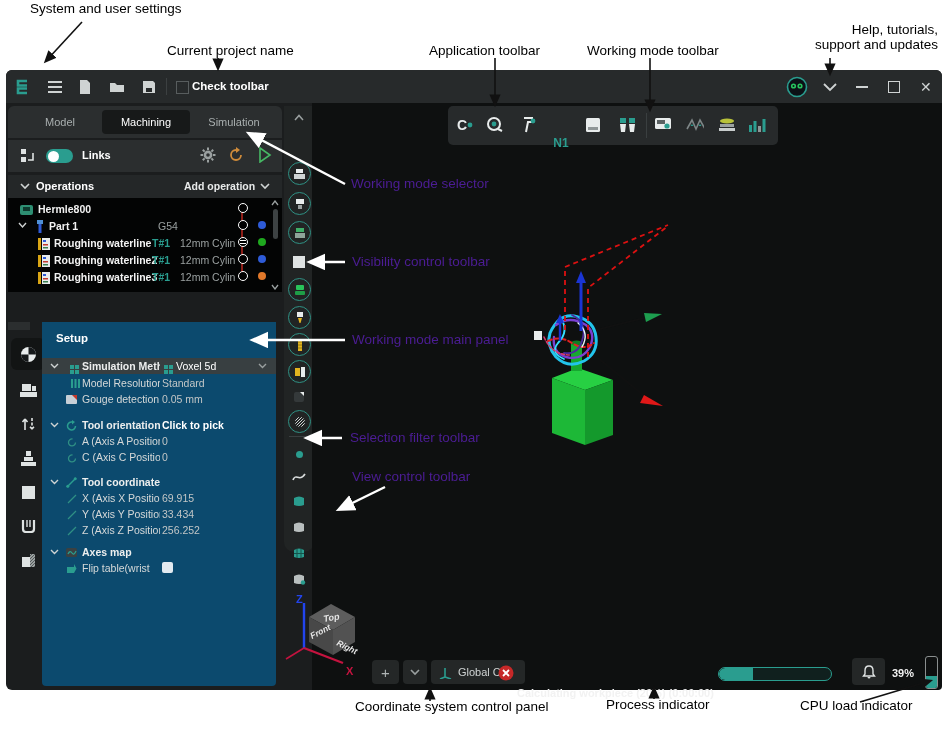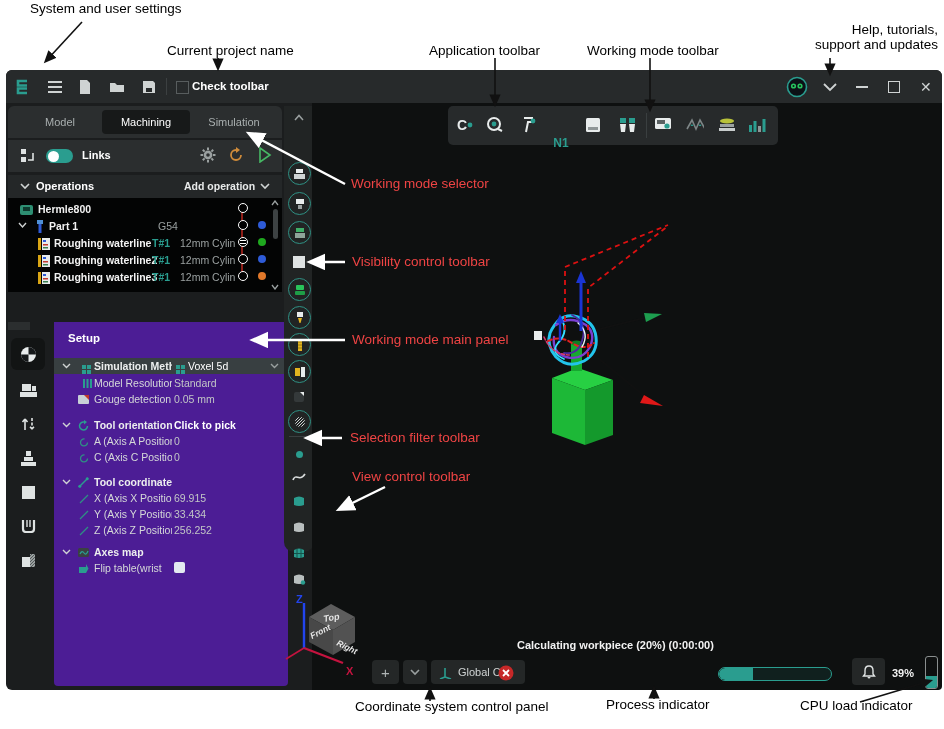--- a/index.html
+++ b/index.html
@@ -1,20 +1,20 @@
 <!DOCTYPE html>
 <html><head>
 <meta charset="utf-8">
 <style>
   html,body{margin:0;padding:0;background:#fff;}
   .canvas{position:relative;width:944px;height:729px;background:#ffffff;
     font-family:"Liberation Sans",sans-serif;overflow:hidden;}
   
   .ann{position:absolute;color:#000;font-size:13.5px;z-index:61;white-space:nowrap;}
-  .wann{position:absolute;color:#ef4444;font-size:13.5px;z-index:61;white-space:nowrap;}
+  .wann{position:absolute;color:#4c1d95;font-size:13.5px;z-index:61;white-space:nowrap;}
   .overlay{position:absolute;left:0;top:0;width:944px;height:729px;z-index:60;pointer-events:none;}
   
   .window{position:absolute;left:6px;top:70px;width:936px;height:620px;
     background:#1b1d1e;border-radius:6px;z-index:1;}
   .titlebar{position:absolute;left:0;top:0;width:100%;height:33px;background:#272a2b;
     border-radius:6px 6px 0 0;}
   .tb-ic{position:absolute;top:8px;display:flex;align-items:center;justify-content:center;width:18px;height:18px;}
   .hamburger i{display:block;width:14px;height:2px;background:#cfd3d3;box-shadow:0 5px 0 #cfd3d3,0 10px 0 #cfd3d3;margin-top:-10px;}
   .proj{position:absolute;left:186px;top:10px;color:#fff;font-size:11.5px;font-weight:bold;}
   .winctl{position:absolute;top:0;height:33px;display:flex;align-items:center;color:#cfd3d3;}
@@ -30,40 +30,40 @@
   .op-name{position:absolute;top:3px;font-size:10.5px;font-weight:bold;color:#f2f2f2;white-space:nowrap;}
   .op-cs{position:absolute;left:150px;top:3px;font-size:10.5px;color:#9aa0a0;}
   .op-tool{position:absolute;left:144px;top:3px;font-size:10.5px;font-weight:bold;color:#2a9d8f;}
   .op-desc{position:absolute;left:172px;top:3px;font-size:10.5px;color:#9aa0a0;width:58px;overflow:hidden;white-space:nowrap;}
   .op-circle{position:absolute;left:230px;top:3px;width:8px;height:8px;border:1.6px solid #fff;border-radius:50%;background:#000;}
   .op-dot{position:absolute;left:250px;top:4px;width:8px;height:8px;border-radius:50%;}
   
   .rail{position:absolute;left:2px;top:252px;width:38px;height:364px;background:#1b1d1e;}
   .rail-ic{position:absolute;left:7px;width:26px;height:26px;display:flex;align-items:center;justify-content:center;}
   .rail-sel{position:absolute;left:3px;top:16px;width:34px;height:32px;background:#121414;border-radius:6px;}
-  .setup{position:absolute;left:48px;top:252px;width:234px;height:364px;background:#4c1d95;border-radius:0 0 4px 4px;}
+  .setup{position:absolute;left:36px;top:252px;width:234px;height:364px;background:#0c4a6e;border-radius:0 0 4px 4px;}
   .setup-title{position:absolute;left:14px;top:10px;color:#fff;font-size:11.5px;font-weight:bold;}
   .s-row{position:absolute;left:0;width:234px;height:16px;}
   .s-row.hl{background:#383f41;}
   .s-chev{position:absolute;left:8px;top:5px;}
   .s-lab{position:absolute;left:40px;top:2px;font-size:10.5px;color:#d5d8d8;width:78px;overflow:hidden;white-space:nowrap;}
   .s-lab.b{font-weight:bold;color:#eceeee;}
   .s-val{position:absolute;left:120px;top:2px;font-size:10.5px;color:#c2c6c6;white-space:nowrap;}
   .s-ico{position:absolute;left:24px;top:3px;width:11px;height:11px;display:flex;align-items:center;justify-content:center;}
   
   .vtb{position:absolute;left:278px;top:36px;width:30px;height:446px;background:#212424;border-radius:0 0 10px 10px;}
   .vtb-ic{position:absolute;left:3px;width:24px;height:24px;border-radius:50%;display:flex;align-items:center;justify-content:center;}
   .vtb-ic.ring{border:1.5px solid #2f9184;width:21px;height:21px;left:4px;}
   .viewtb{position:absolute;left:314px;top:430px;width:28px;height:92px;background:#1d2020;border-radius:6px;}
   .viewtb .vtb-ic{left:2px;}
   
   .viewport{position:absolute;left:306px;top:33px;width:630px;height:587px;background:#0e1010;border-radius:0 0 4px 0;}
   .bbtn{position:absolute;top:590px;height:24px;background:#242727;border-radius:4px;color:#aeb4b4;
     display:flex;align-items:center;justify-content:center;font-size:13px;}
-  .ptext{position:absolute;left:511px;top:569px;color:#f2f2f2;font-size:11px;font-weight:bold;}
+  .ptext{position:absolute;left:511px;top:617px;color:#f2f2f2;font-size:11px;font-weight:bold;}
   .progress{position:absolute;left:712px;top:597px;width:112px;height:12px;border:1.5px solid #2a9d8f;border-radius:8px;background:#10201e;overflow:hidden;}
   .progress i{display:block;height:100%;background:#2a9d8f;border-radius:8px 0 0 8px;}
   .battery{position:absolute;left:919px;top:586px;width:11px;height:31px;border:1.5px solid #8a8f8f;border-radius:3px;background:#15181
 8;overflow:hidden;}
   .battery i{position:absolute;bottom:0;left:0;width:100%;background:#2a9d8f;}
   .cpu{position:absolute;left:886px;top:597px;color:#f2f2f2;font-size:11px;font-weight:bold;}
   
   .sqw{background:#dfe3e3;display:inline-block;}
 </style>
 </head>

